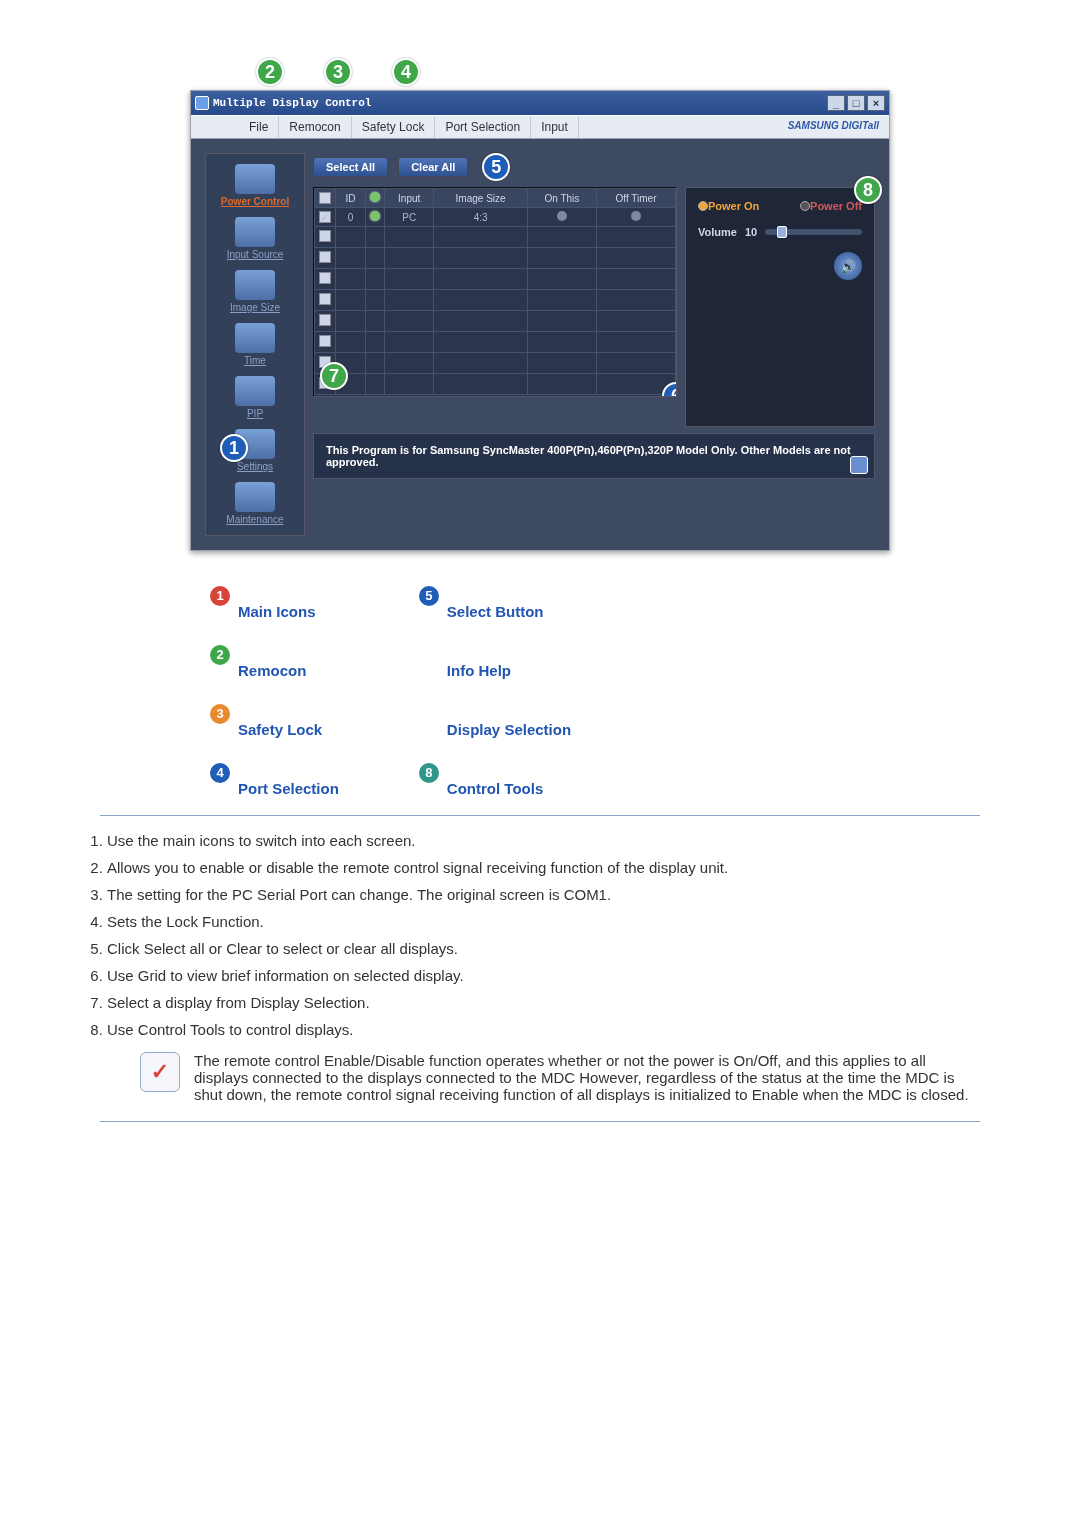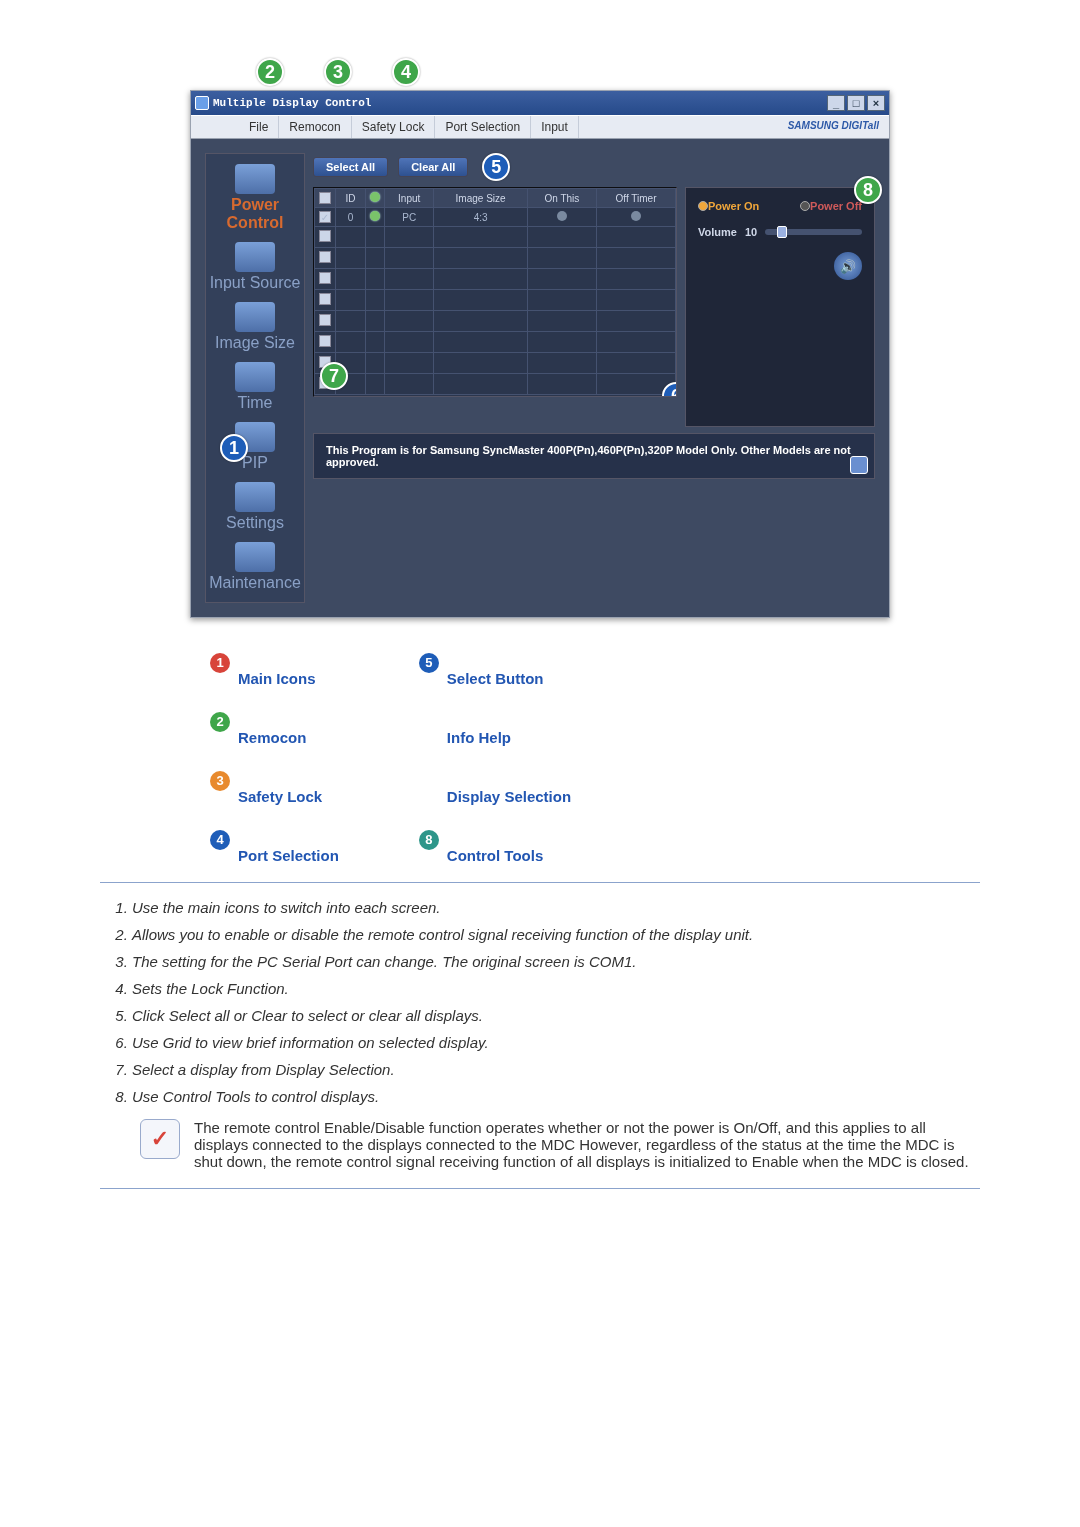--- a/index.html
+++ b/index.html
@@ -74,21 +74,21 @@
   .sidebar {
     width:100px; background:#33405a; border:1px solid #556;
     display:flex;flex-direction:column;align-items:center;gap:2px;padding:6px 2px;
   }
   .side-item { width:100%; text-align:center; padding:4px 0; }
   .side-icon {
     width:40px;height:30px;margin:0 auto 2px;border-radius:4px;
     background:linear-gradient(#7aa0d8,#4d6fa8);
     display:flex;align-items:center;justify-content:center;
   }
-  .side-label { font-size:16px; color:#8aa0c6; }
+  .side-label { font-size:10px; color:#8aa0c6;text-decoration:underline; }
   .side-label.hot { color:#d86a2f; font-weight:bold; }
   .mainpane {
     flex:1; display:flex; flex-direction:column; gap:6px;
   }
   .toolbarrow { display:flex; gap:10px; align-items:center; position:relative; }
   .pillbtn {
     padding:3px 12px; font-size:11px; color:#fff; font-weight:bold;
     background:linear-gradient(#4f74b8,#2e5190); border:1px solid #445; border-radius:3px;
   }
   .gridarea {
@@ -132,21 +132,21 @@
   .lnum {
     width:20px;height:20px;border-radius:50%;color:#fff;font-weight:bold;font-size:13px;
     display:flex;align-items:center;justify-content:center;
   }
   .l-red{background:#d8443a;} .l-green{background:#3fa64a;} .l-orange{background:#e88a2e;}
   .l-blue{background:#1e5db8;} .l-teal{background:#2e968a;}
   .legend-text { color:#2256b2; font-weight:bold; font-size:15px;margin-top:32px; }
   .legend-text.sub { font-weight:bold; }
   .sep { height:1px;background:#8ba3cc;margin:8px 0 16px; }
   
-  ol.explain { margin:14px 0 14px 32px; padding:0;font-style:italic; }
+  ol.explain { margin:14px 0 14px 7px; padding:0; }
   ol.explain li { margin:10px 0; font-size:15px; }
   .noteblock { display:flex; gap:14px; margin:12px 0 18px 40px; font-size:15px; }
   .noteicon {
     width:40px;height:40px;border:1px solid #99aacc;border-radius:6px;
     display:flex;align-items:center;justify-content:center;flex:none;
     position:relative;background:#f4f6fb;
   }
   .noteicon .chk2 { color:#d8443a;font-size:22px;font-weight:bold; }
   .sep2 { height:1px;background:#8ba3cc;margin:18px 0 40px; }
   .secthdr { font-weight:bold; font-size:15px; margin-top:40px; }

